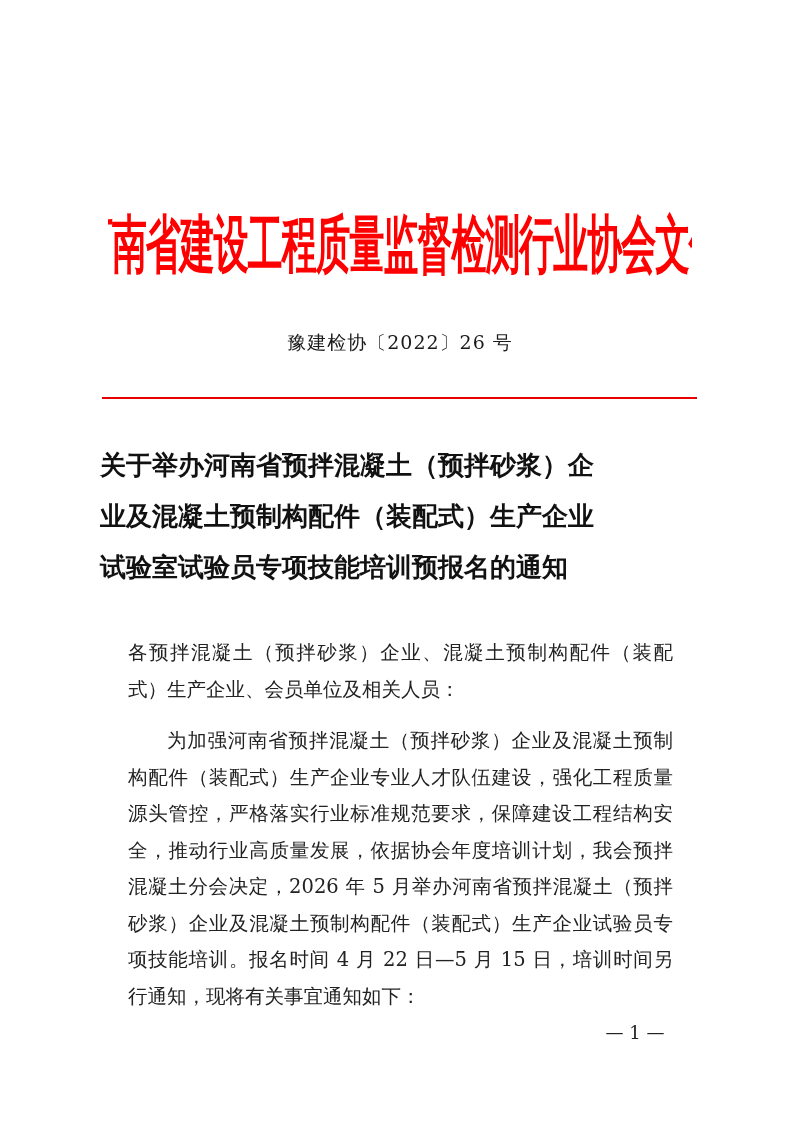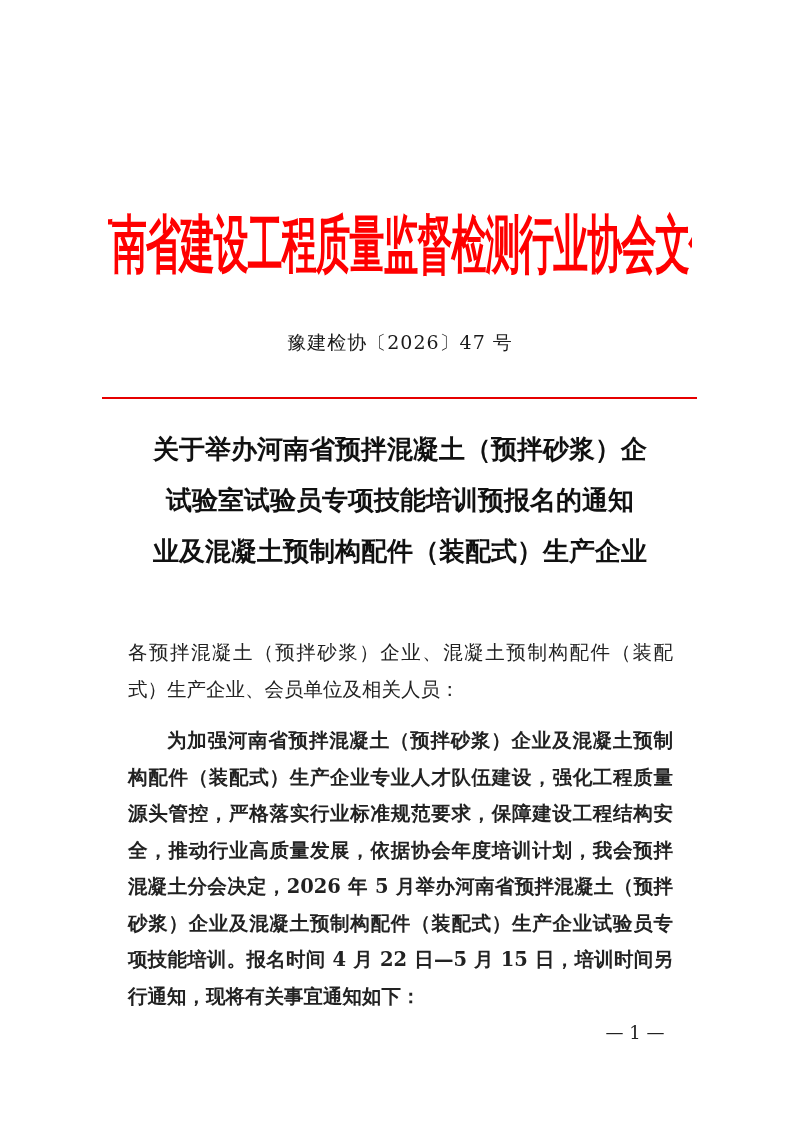--- a/index.html
+++ b/index.html
@@ -51,22 +51,22 @@
       left: 102px;
       top: 397px;
       width: 595px;
       height: 2px;
       background: #e60000;
     }
     .title {
       position: absolute;
       left: 100px;
       width: 600px;
-      top: 424px;
-      text-align: center;
+      top: 440px;
+      text-align: left;
       font-family: "DejaVu Sans", "Liberation Sans", sans-serif;
       font-weight: bold;
       font-size: 26px;
       line-height: 51px;
       color: #111111;
     }
     .title-line {
       display: block;
       white-space: nowrap;
     }
@@ -80,47 +80,46 @@
       line-height: 36.5px;
       color: #222222;
     }
     .para {
       margin: 15px;
       text-align: justify;
       text-align-last: left;
     }
     .indent {
       text-indent: 39px;
-      font-weight: bold;
     }
     .page-number {
       position: absolute;
       left: 560px;
       top: 1022px;
       width: 150px;
       text-align: center;
       font-size: 18px;
       color: #222222;
     }
   </style>
 </head>
 <body>
 
 <div class="masthead">
   <span class="masthead-text">河南省建设工程质量监督检测行业协会文件</span>
 </div>
 
-<div class="doc-number">豫建检协〔2026〕47 号</div>
+<div class="doc-number">豫建检协〔2022〕26 号</div>
 
 <div class="red-rule"></div>
 
 <div class="title">
   <span class="title-line">关于举办河南省预拌混凝土（预拌砂浆）企</span>
+  <span class="title-line">业及混凝土预制构配件（装配式）生产企业</span>
   <span class="title-line">试验室试验员专项技能培训预报名的通知</span>
-  <span class="title-line">业及混凝土预制构配件（装配式）生产企业</span>
 </div>
 
 <div class="body">
   <p class="para">各预拌混凝土（预拌砂浆）企业、混凝土预制构配件（装配式）生产企业、会员单位及相关人员：</p>
   <p class="para indent">为加强河南省预拌混凝土（预拌砂浆）企业及混凝土预制构配件（装配式）生产企业专业人才队伍建设，强化工程质量源头管控，严格落实行业标准规范要求，保障建设工程结构安全，推动行业高质量发展，依据协会年度培训计划，我会预拌混凝土分会决定，2026 年 5 月举办河南省预拌混凝土（预拌砂浆）企业及混凝土预制构配件（装配式）生产企业试验员专项技能培训。报名时间 4 月 22 日—5 月 15 日，培训时间另行通知，现将有关事宜通知如下：</p>
 </div>
 
 <div class="page-number">— 1 —</div>
 
 </body></html>

